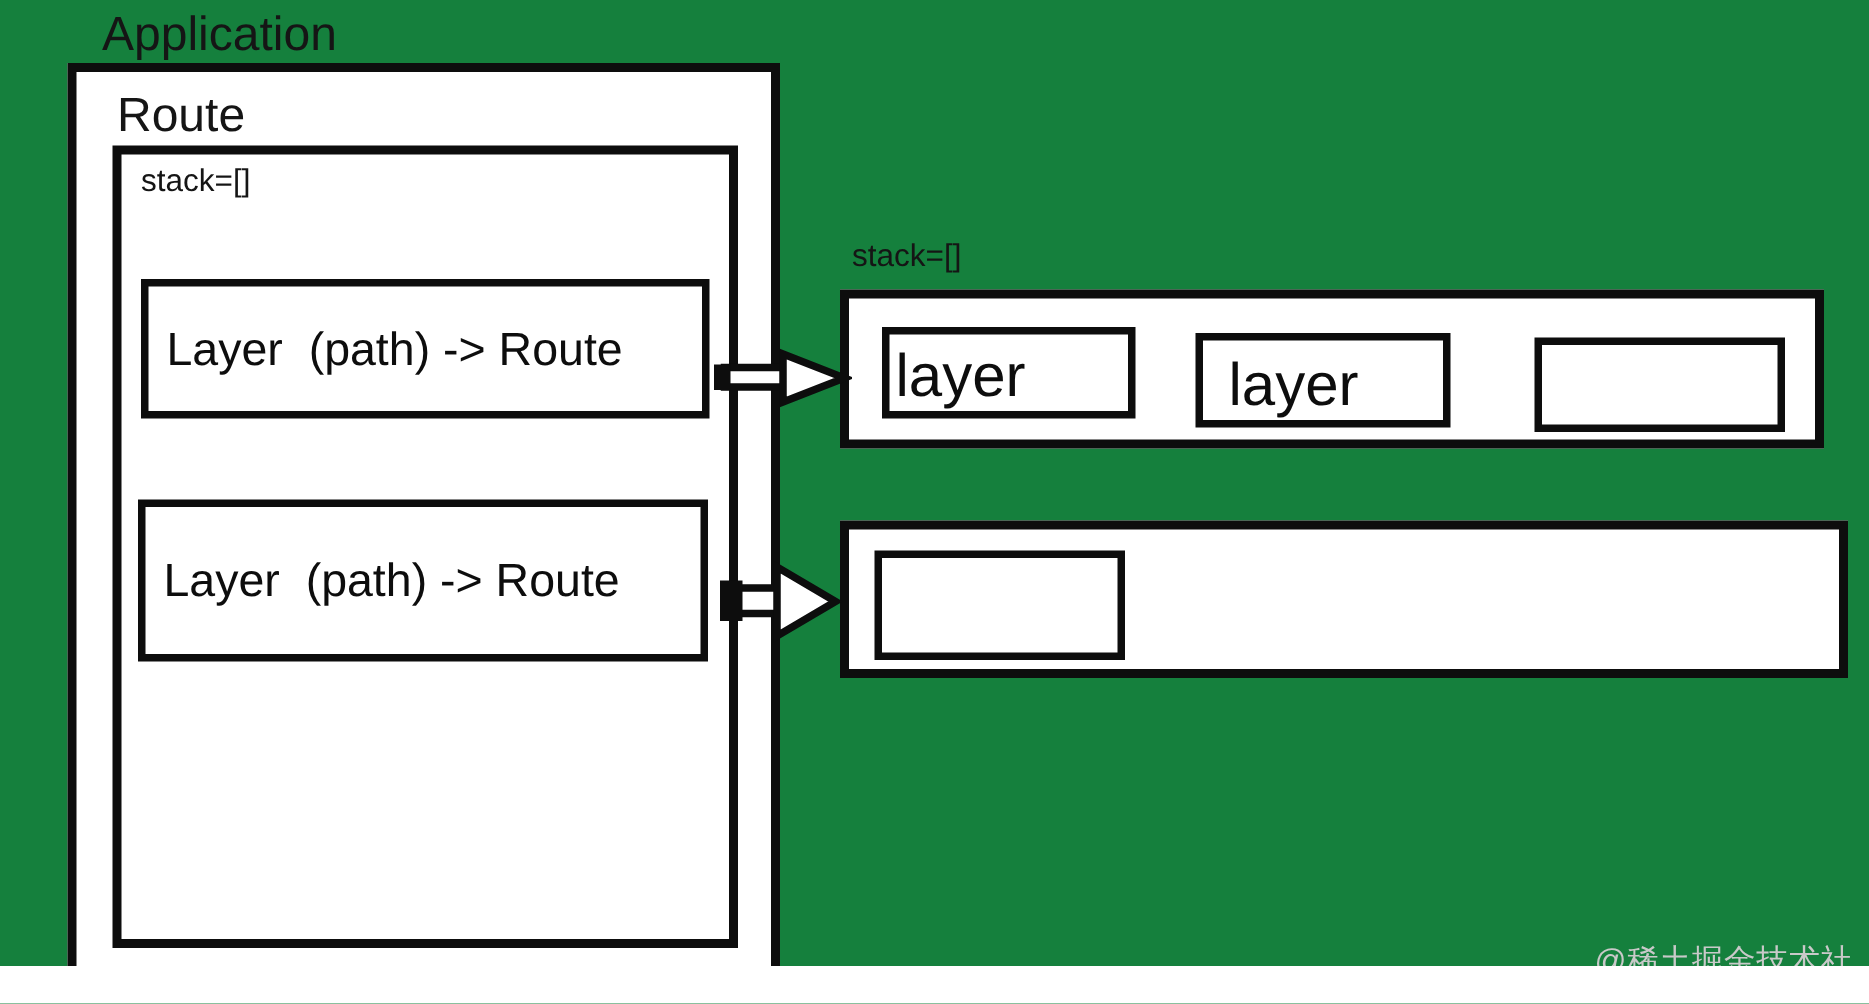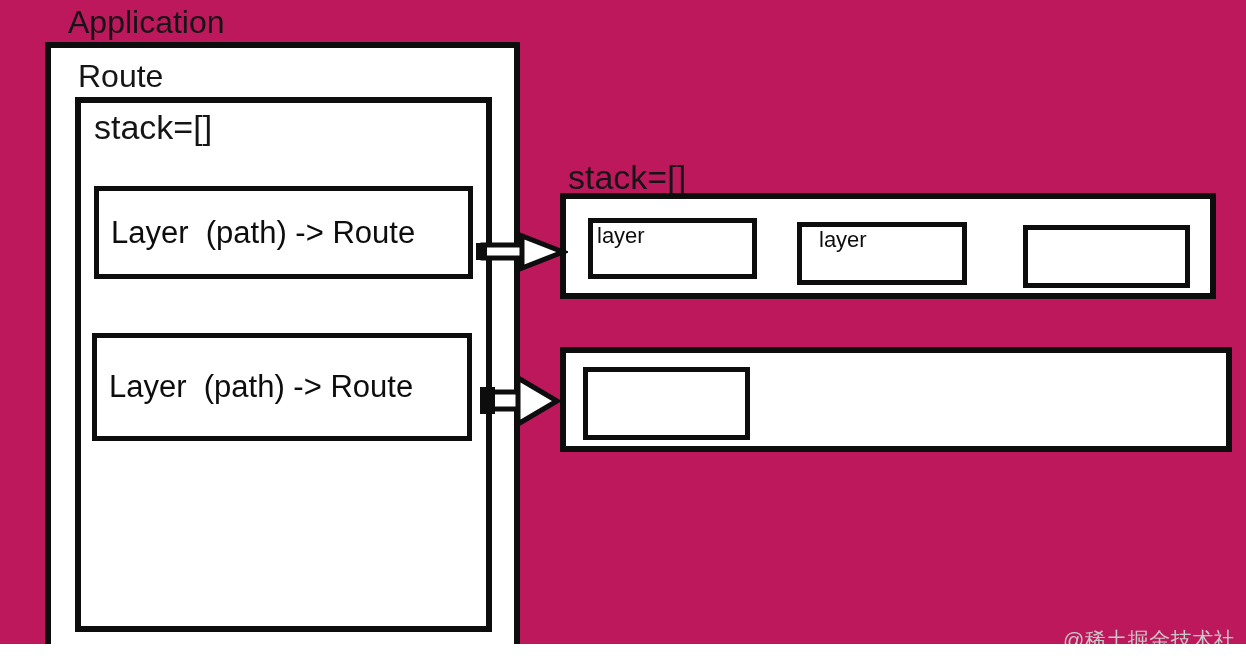--- a/index.html
+++ b/index.html
@@ -6,51 +6,51 @@
     margin: 0;
     padding: 0;
     background: #ffffff;
     font-family: "Liberation Sans", "DejaVu Sans", sans-serif;
     color: #0d0d0d;
   }
   #stage {
     position: relative;
     width: 1246px;
     height: 644px;
-    background: #be185d;
+    background: #15803d;
     overflow: hidden;
   }
   .box {
     position: absolute;
     box-sizing: border-box;
     background: #ffffff;
   }
   .b6 { border: 6px solid #0d0d0d; }
   .b5 { border: 5px solid #0d0d0d; }
   .lbl {
     position: absolute;
     white-space: pre;
     color: #151515;
     line-height: 1;
   }
   .lbl-lg { font-size: 32px; }
-  .lbl-md { font-size: 34px; }
+  .lbl-md { font-size: 21px; }
   .layer-route-box {
     display: flex;
     align-items: center;
     padding-left: 12px;
     font-size: 31px;
     white-space: pre;
     z-index: 1;
     text-align: center;
   }
   .stack-item {
     display: flex;
-    align-items: flex-start;
-    font-size: 22px;
+    align-items: flex-end;
+    font-size: 40px;
     white-space: pre;
     z-index: 2;
   }
   .arrow {
     position: absolute;
     z-index: 5;
   }
   .watermark {
     position: absolute;
     left: 1063px;

